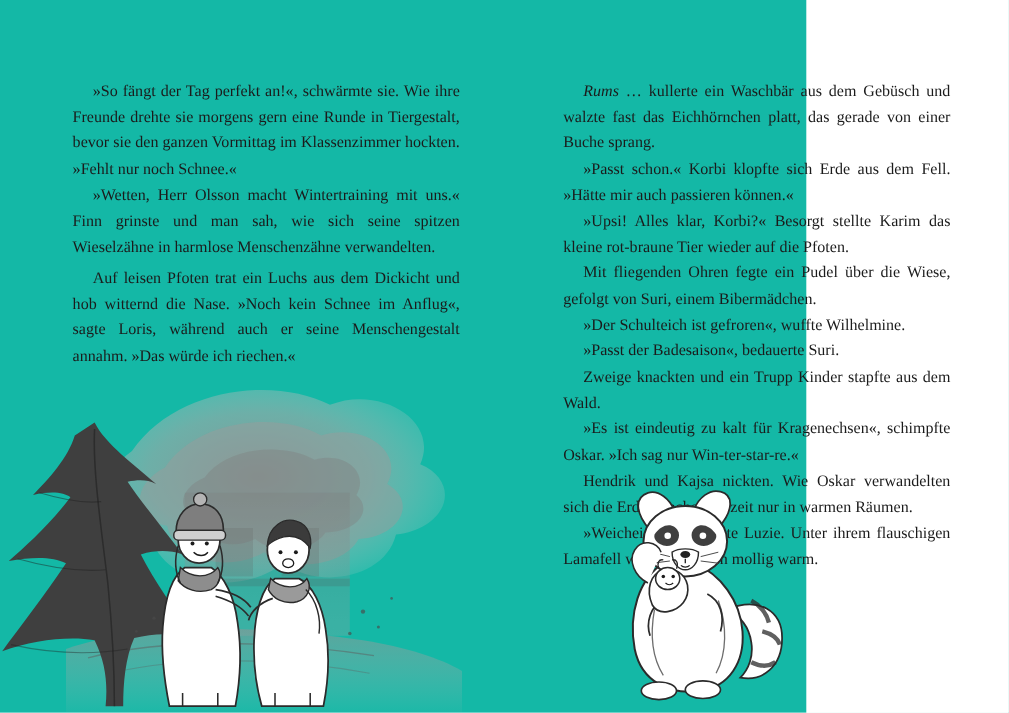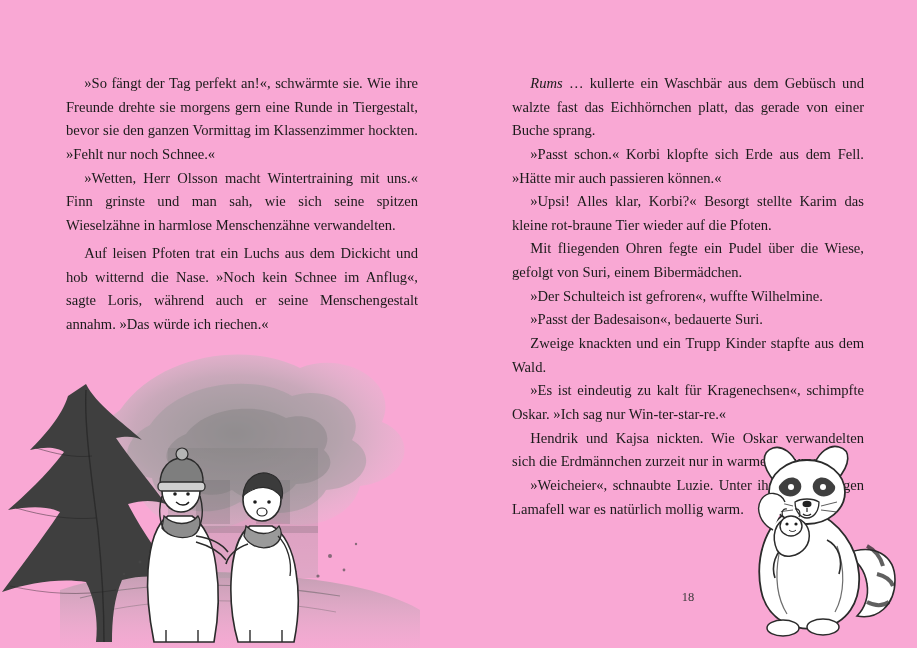--- a/index.html
+++ b/index.html
@@ -9,23 +9,23 @@
   }
   body {
     width: 917px;
     height: 648px;
     overflow: hidden;
     font-family: "Liberation Serif", serif;
     color: #1b1b1b;
   }
   .page {
     position: relative;
-    width: 917px;
+    width: 733px;
     height: 648px;
-    background: #f9a8d4;
+    background: #14b8a6;
   }
   .column {
     position: absolute;
     top: 72px;
     width: 352px;
     font-size: 14.6px;
     line-height: 1.62;
     text-align: justify;
     text-justify: inter-word;
     hyphens: manual;

